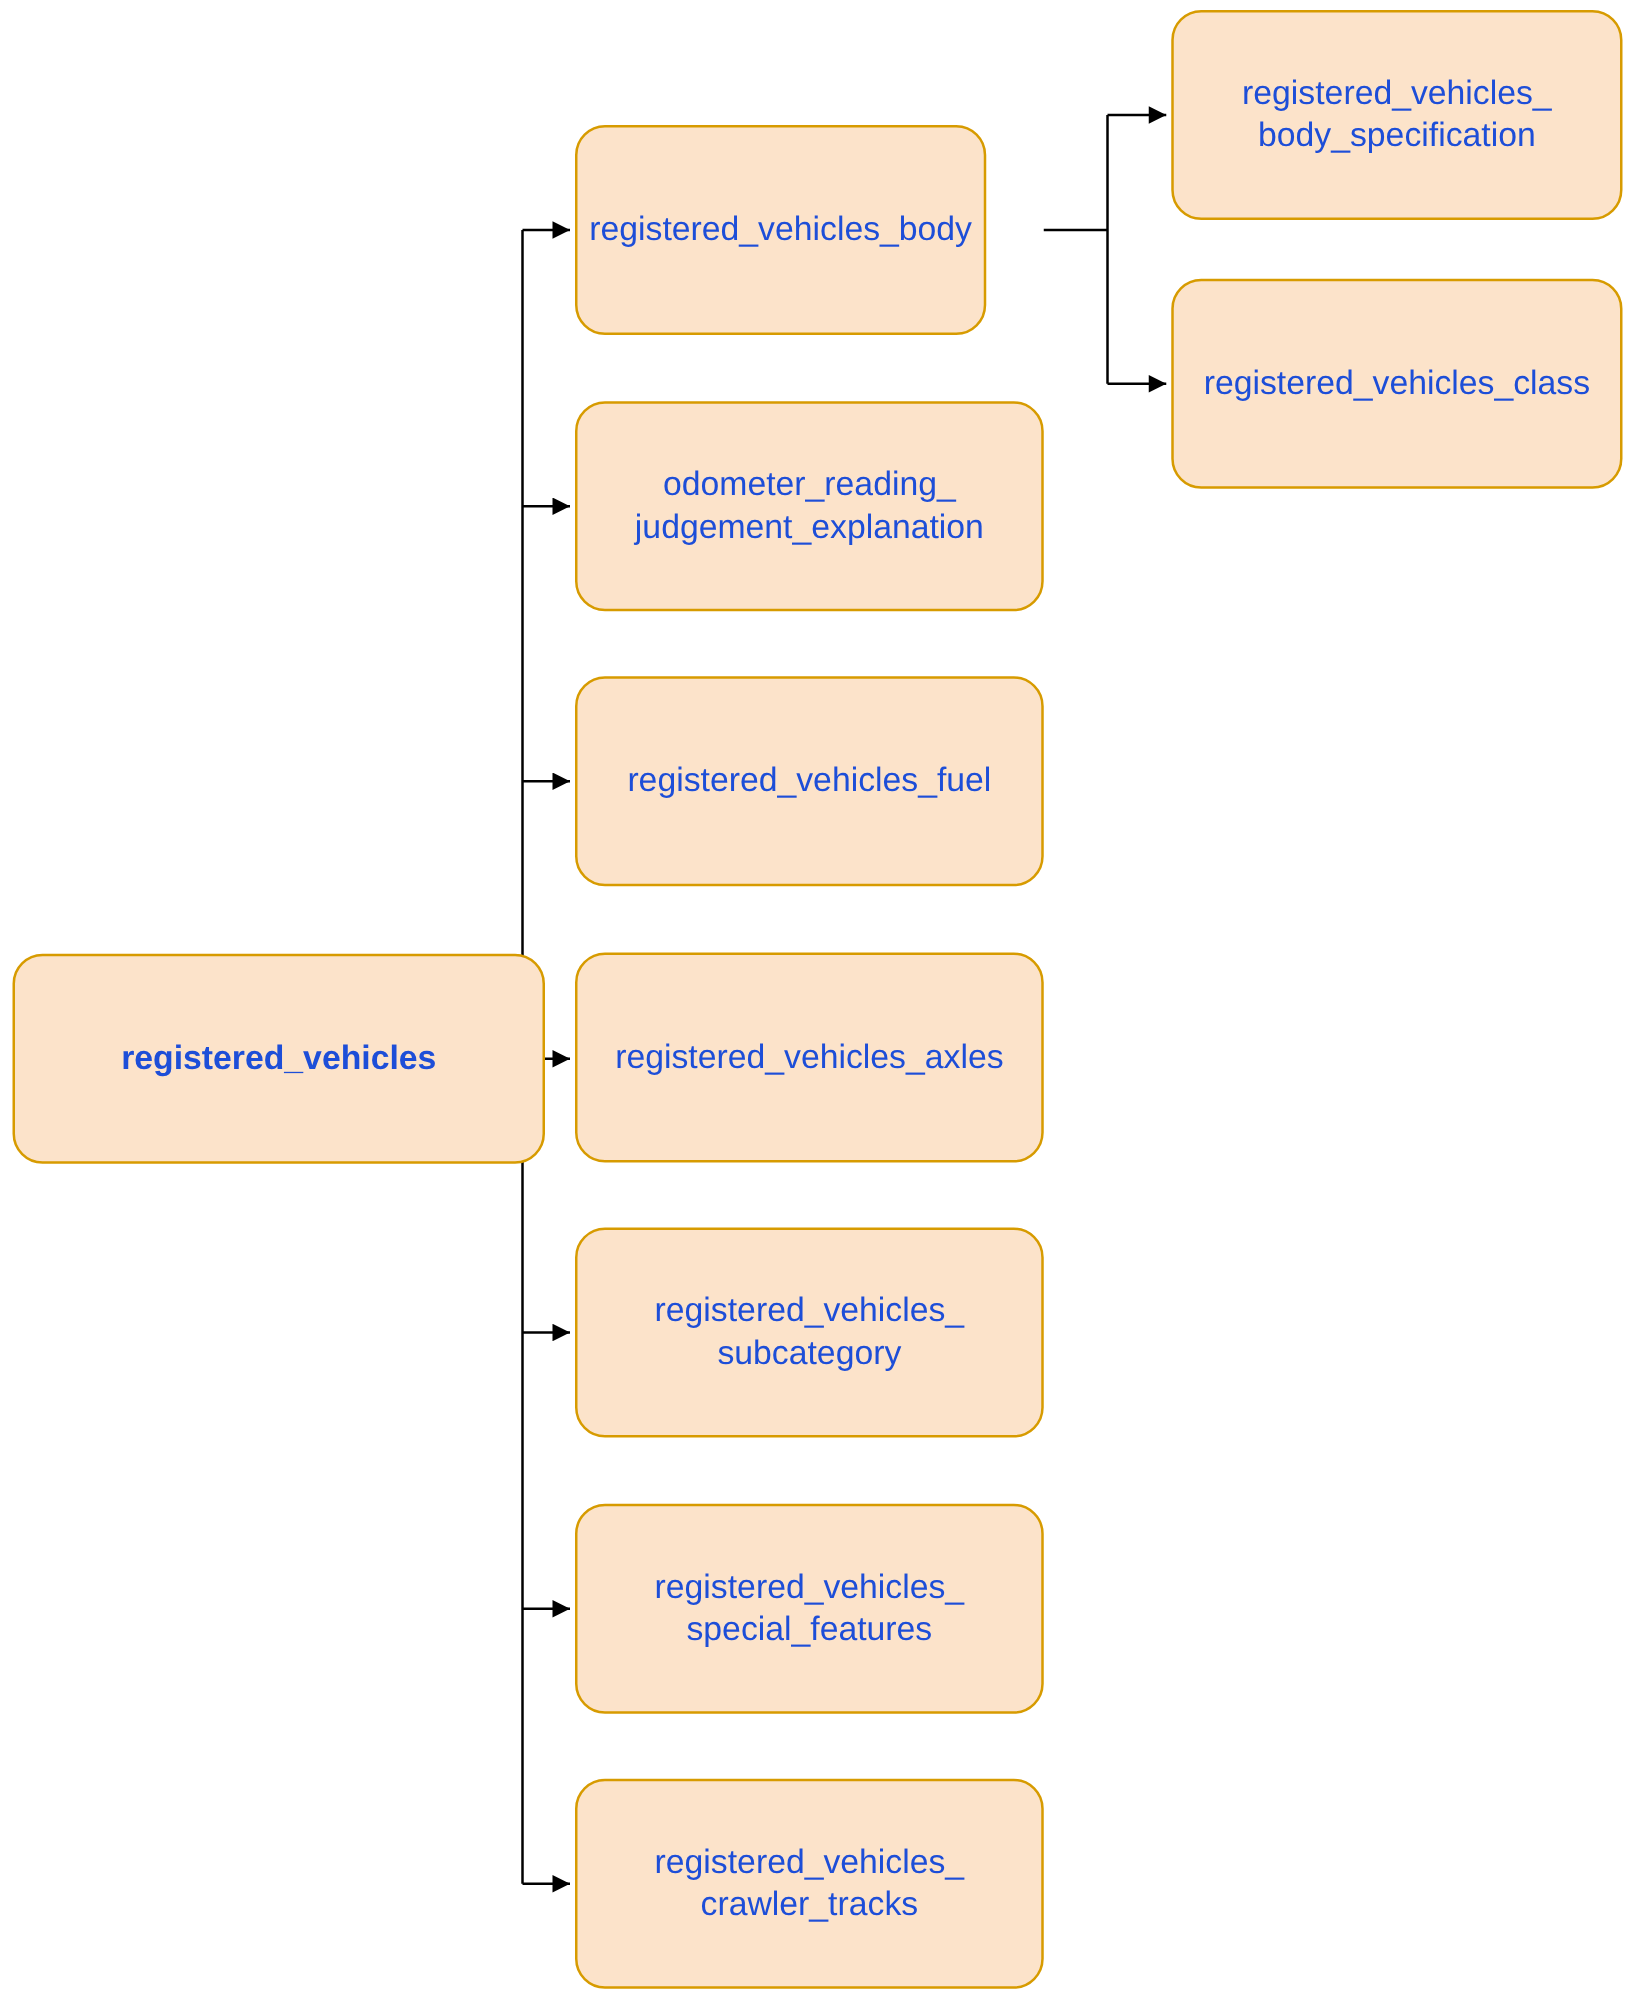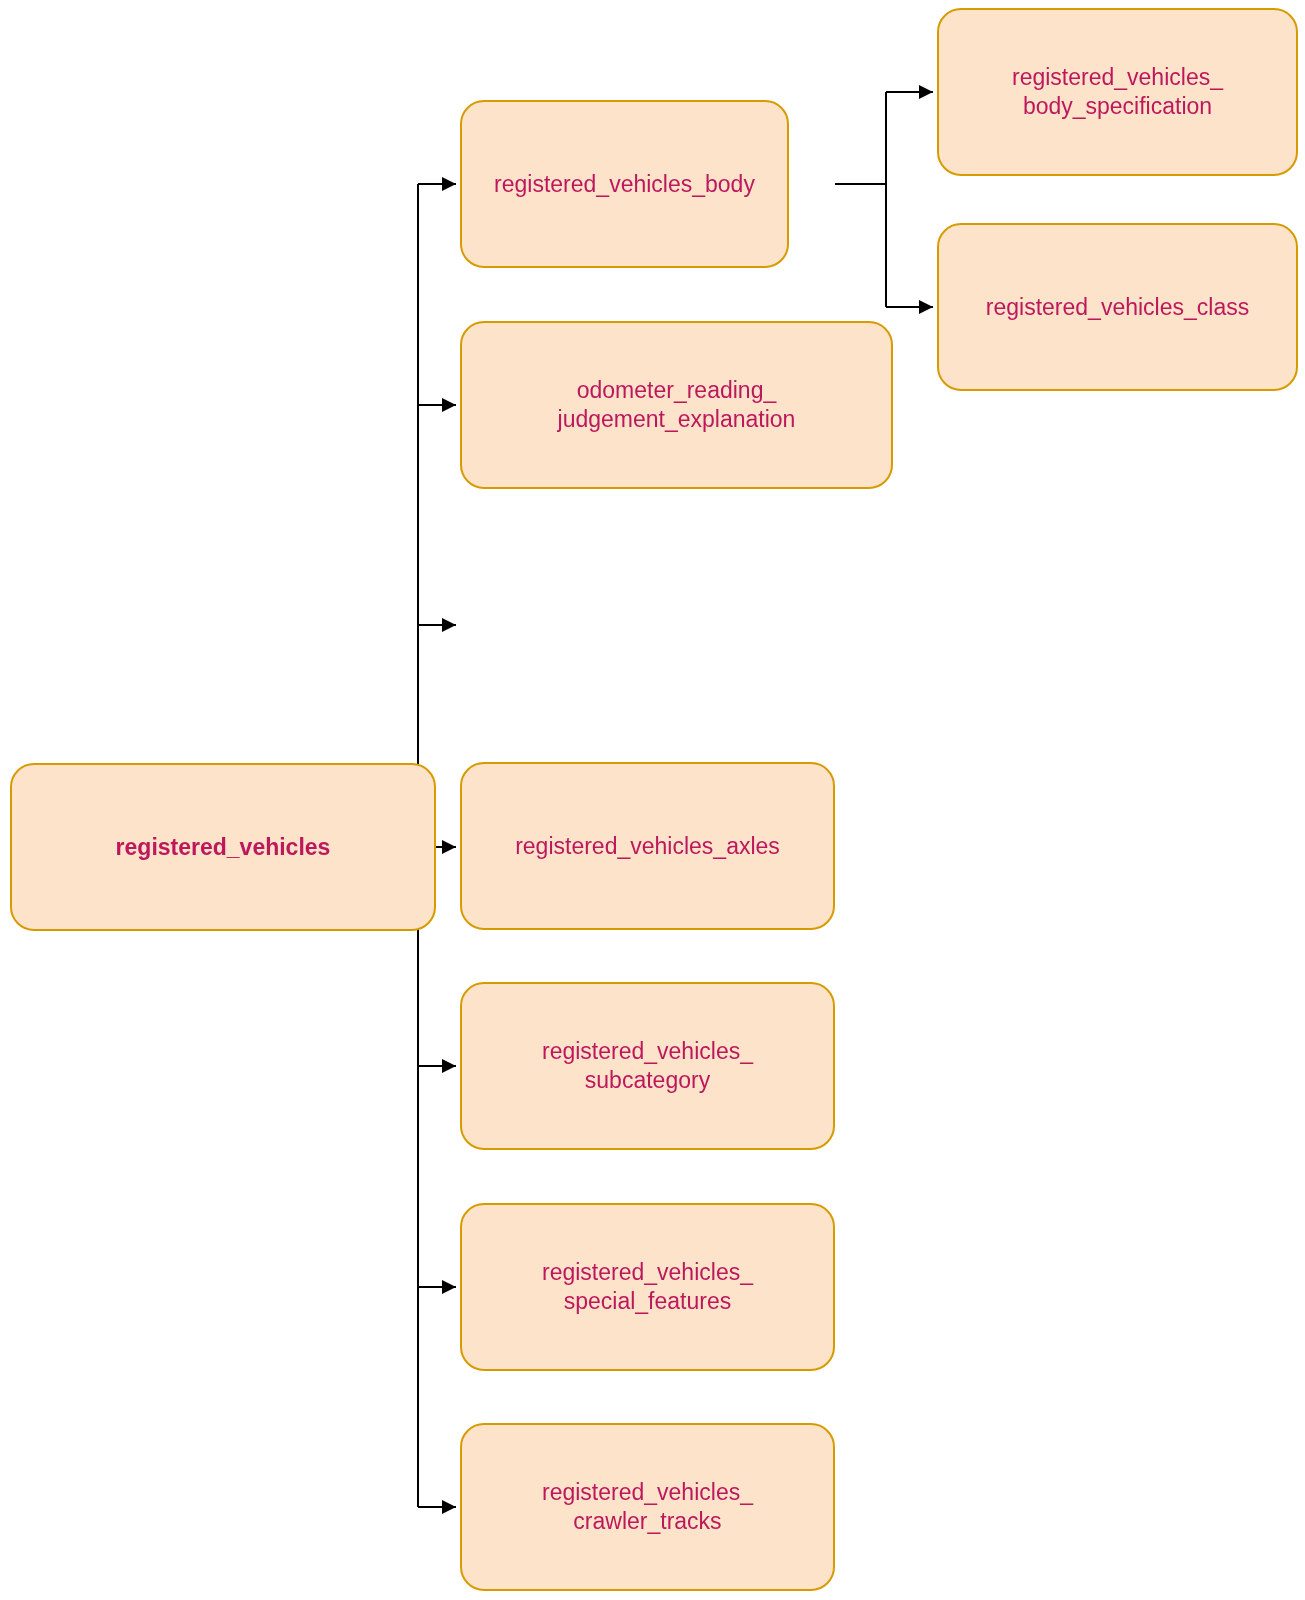--- a/index.html
+++ b/index.html
@@ -26,33 +26,33 @@
   .node {
     position: absolute;
     box-sizing: border-box;
     background: #FCE3CA;
     border: 2.5px solid #D79B00;
     border-radius: 24px;
     display: flex;
     align-items: center;
     justify-content: center;
     text-align: center;
-    font-size: 23px;
+    font-size: 27px;
     line-height: 1.25;
-    color: #be185d;
+    color: #1d4ed8;
     white-space: pre-line;
     z-index: 2;
     padding: 0 12px;
   }
   .node.root { font-weight: bold; }
 
   
   #n-root               { left: 10px;  top: 763px;  width: 426px; height: 168px; }
   #n-body               { left: 460px; top: 100px;  width: 329px; height: 168px; }
-  #n-odometer           { left: 460px; top: 321px;  width: 433px; height: 168px; }
+  #n-odometer           { left: 460px; top: 321px;  width: 375px; height: 168px; }
   #n-fuel               { left: 460px; top: 541px;  width: 375px; height: 168px; }
   #n-axles              { left: 460px; top: 762px;  width: 375px; height: 168px; }
   #n-subcategory        { left: 460px; top: 982px;  width: 375px; height: 168px; }
   #n-special-features   { left: 460px; top: 1203px; width: 375px; height: 168px; }
   #n-crawler-tracks     { left: 460px; top: 1423px; width: 375px; height: 168px; }
   #n-body-specification { left: 937px; top: 8px;    width: 361px; height: 168px; }
   #n-class              { left: 937px; top: 223px;  width: 361px; height: 168px; }
 </style>
 </head>
 <body>
@@ -83,20 +83,21 @@
     </g>
   </svg>
 
   <div class="node root" id="n-root">registered_vehicles</div>
 
   <div class="node" id="n-body">registered_vehicles_body</div>
 
   <div class="node" id="n-odometer">odometer_reading_
 judgement_explanation</div>
 
+  <div class="node" id="n-fuel">registered_vehicles_fuel</div>
 
   <div class="node" id="n-axles">registered_vehicles_axles</div>
 
   <div class="node" id="n-subcategory">registered_vehicles_
 subcategory</div>
 
   <div class="node" id="n-special-features">registered_vehicles_
 special_features</div>
 
   <div class="node" id="n-crawler-tracks">registered_vehicles_

